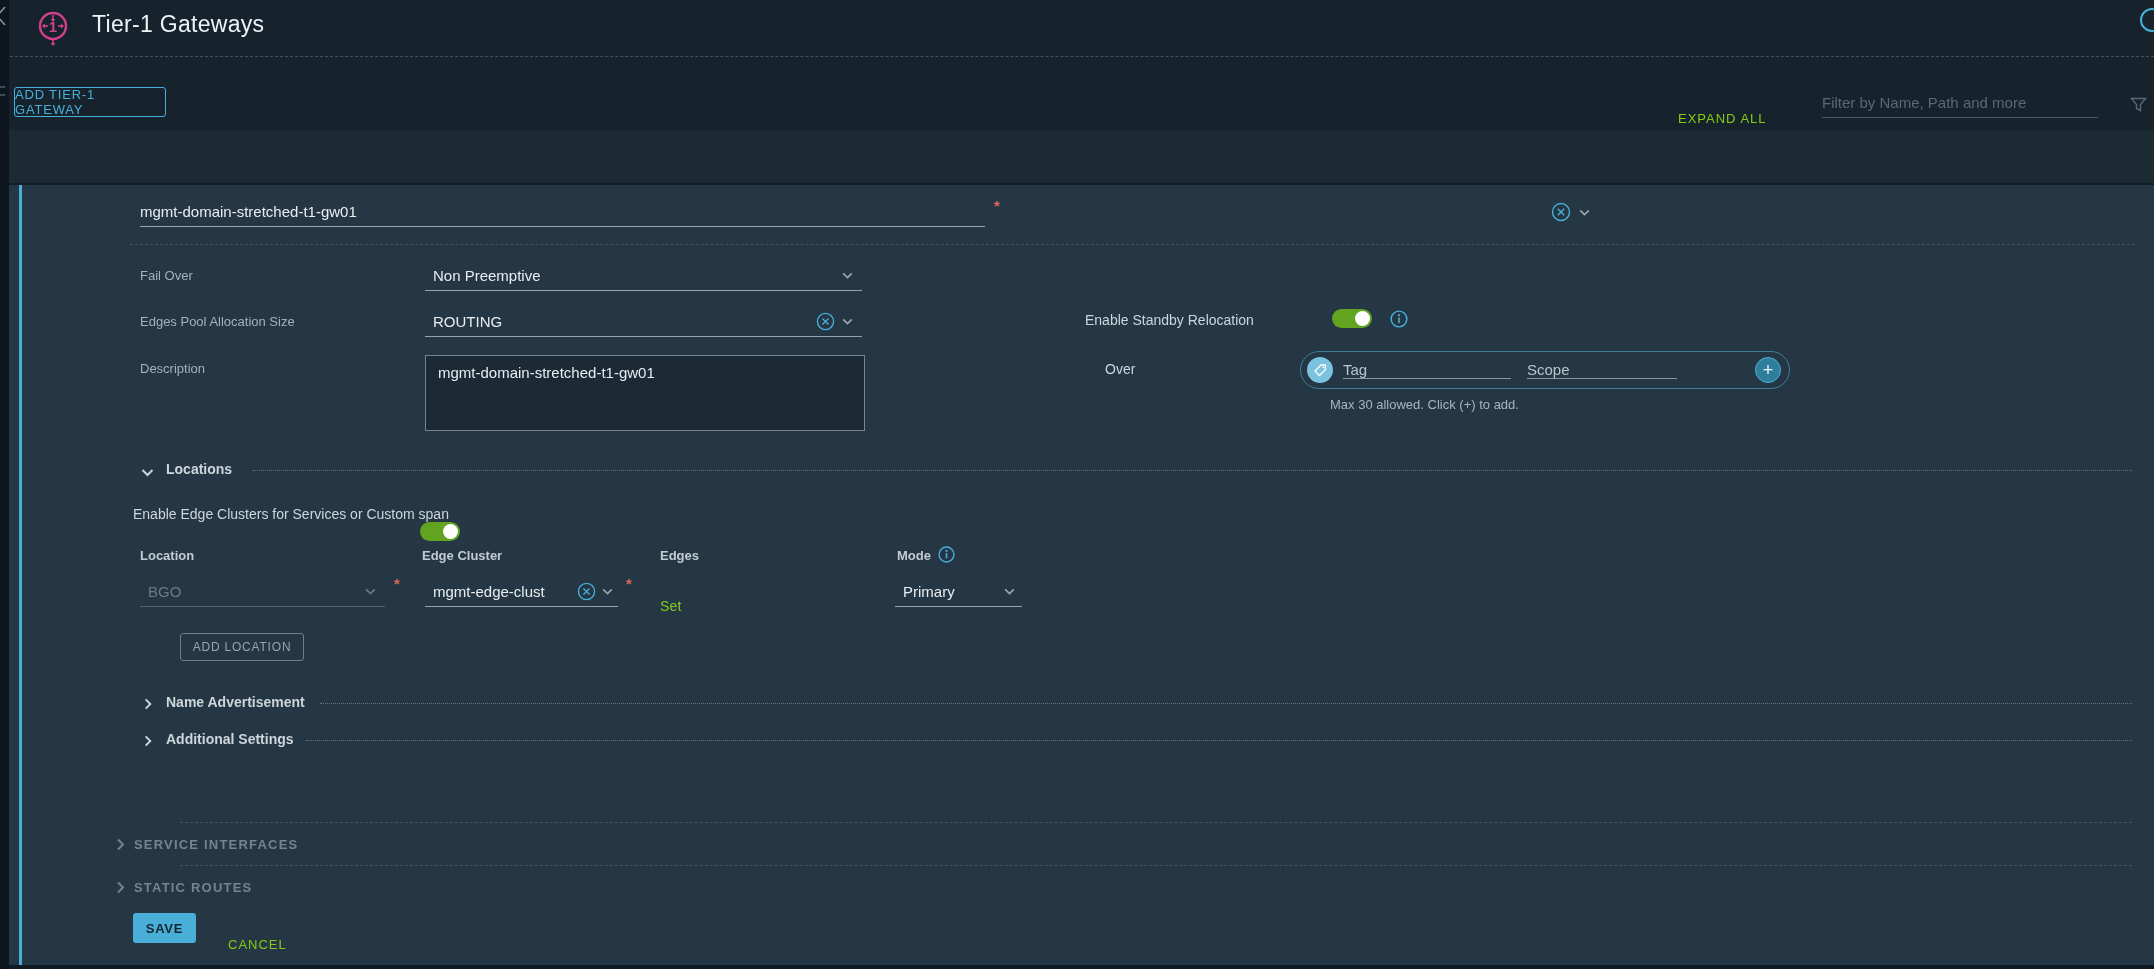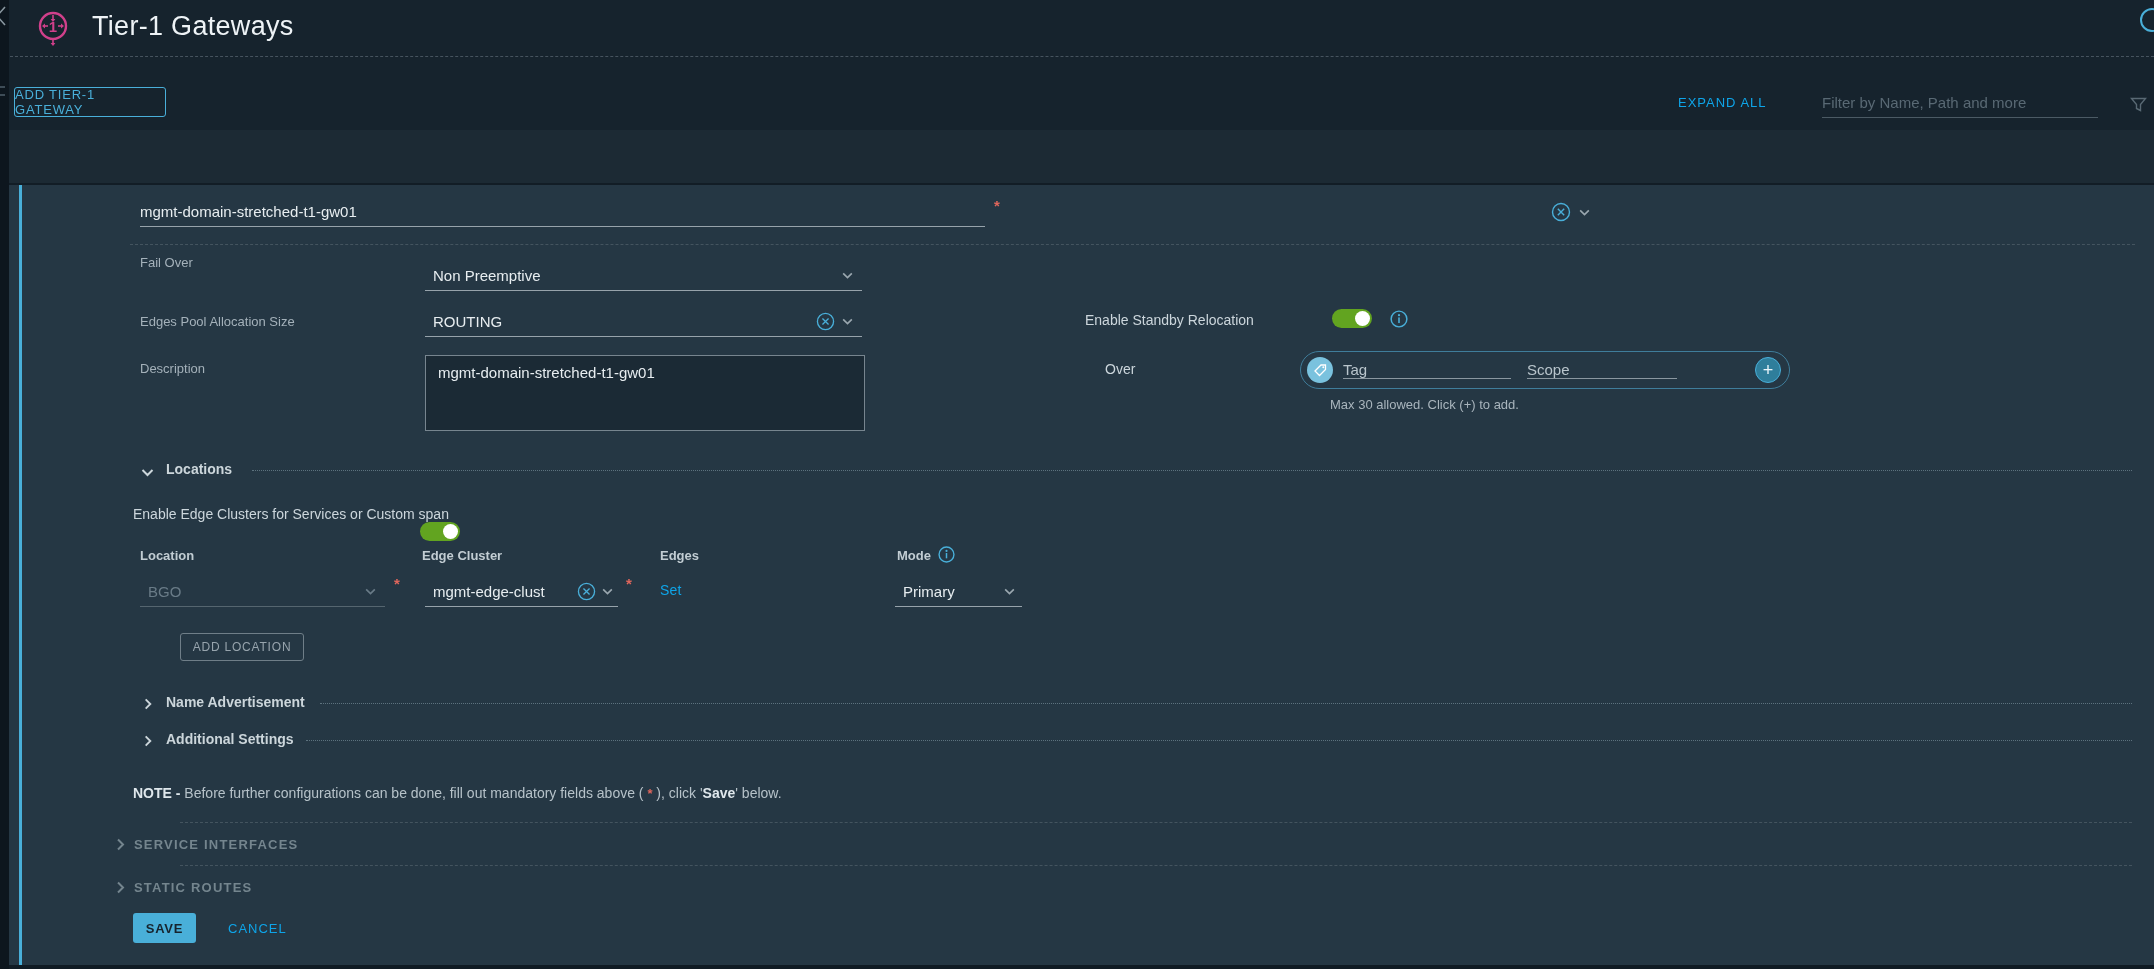--- a/index.html
+++ b/index.html
@@ -3,27 +3,27 @@
 <meta charset="utf-8">
 <style>
   * { margin:0; padding:0; box-sizing:border-box; }
   html,body { width:2154px; height:969px; overflow:hidden; background:#16232d;
     font-family:"Liberation Sans", sans-serif; }
   .abs { position:absolute; }
   .screen { position:relative; width:2154px; height:969px; background:#16232d; }
 
   
   .page-header { left:0; top:0; width:2154px; height:57px; border-bottom:1px dashed #46535e; }
-  .page-title { left:92px; top:11px; font-size:27px; font-weight:300; color:#eef3f6; letter-spacing:.3px; }
+  .page-title { left:92px; top:11px; font-size:23px; font-weight:300; color:#eef3f6; letter-spacing:.3px; }
   .help-circle { left:2140px; top:8px; width:24px; height:24px; border:2px solid #49afd9; border-radius:50%; }
 
   
   .btn-outline { border:1px solid #49afd9; border-radius:3px; color:#49afd9; font-size:13px;
     letter-spacing:.8px; font-weight:500; display:flex; align-items:center; justify-content:center; cursor:pointer; }
-  .link { color:#0ea5e9; font-size:13px; font-weight:500; letter-spacing:1px; cursor:pointer; }
+  .link { color:#84cc16; font-size:13px; font-weight:500; letter-spacing:1px; cursor:pointer;margin-top:16px; }
   .filter-input { background:transparent; border:none; border-bottom:1px solid #4b5a64; outline:none;
     color:#cdd6db; font-size:15px; font-family:"Liberation Sans",sans-serif; }
   .filter-input::placeholder { color:#596974; }
 
   
   .grid-header { left:0; top:130px; width:2154px; height:55px; background:#1c2a34; border-bottom:2px solid #121d26; }
   .col-h { position:absolute; top:149px; font-size:13px; font-weight:600; color:#ccd5da; }
   .v-div { position:absolute; top:145px; width:1px; height:26px; background:#46545e; }
 
   
@@ -140,21 +140,21 @@
         </svg>
     </span>
     <span class="abs" style="left:1578px; top:21px;">
       <svg width="13" height="13" viewBox="0 0 12 12">
           <path d="M2 4 L6 8 L10 4" fill="none" stroke="#9aa7af" stroke-width="1.5"></path>
         </svg>
     </span>
 
     <div class="abs dashed-sep" style="left:130px; top:59px; width:2005px;"></div>
 
-    <div class="abs field-label" style="left:140px; top:70px;text-align:center;">Fail Over</div>
+    <div class="abs field-label" style="left:140px; top:83px;text-align:center;">Fail Over</div>
     <div class="abs combo" style="left:425px; top:76px; width:437px; height:30px;">
       <div class="value-text" style="padding-left:8px;">Non Preemptive</div>
       <span style="margin-right:8px;">
         <svg width="13" height="13" viewBox="0 0 12 12">
             <path d="M2 4 L6 8 L10 4" fill="none" stroke="#9aa7af" stroke-width="1.5"></path>
           </svg>
       </span>
     </div>
 
     <div class="abs field-label" style="left:140px; top:129px;">Edges Pool Allocation Size</div>
@@ -270,23 +270,20 @@
     <div class="abs dotted-line" style="left:320px; top:518px; width:1812px;"></div>
 
     <span class="abs" style="left:141px; top:549px;">
       <svg width="14" height="14" viewBox="0 0 12 12">
           <path d="M4 2 L8 6 L4 10" fill="none" stroke="#ccd6db" stroke-width="1.6"></path>
         </svg>
     </span>
     <div class="abs section-title" style="left:166px; top:546px;">Additional Settings</div>
     <div class="abs dotted-line" style="left:306px; top:555px; width:1826px;"></div>
 
-    <div class="abs note-line" style="left:133px; top:600px;">
-      <b>NOTE -</b><span> Before further configurations can be done, fill out mandatory fields above ( </span><span class="asterisk" style="font-size:13px;">*</span><span> ), click '</span><b>Save</b><span>' below.</span>
-    </div>
 
     <div class="abs dashed-sep" style="left:180px; top:637px; width:1952px;"></div>
     <span class="abs" style="left:113px; top:652px;">
       <svg width="15" height="15" viewBox="0 0 12 12">
           <path d="M4 2 L8 6 L4 10" fill="none" stroke="#74858e" stroke-width="1.6"></path>
         </svg>
     </span>
     <div class="abs big-section" style="left:134px; top:652px;">SERVICE INTERFACES</div>
 
     <div class="abs dashed-sep" style="left:180px; top:680px; width:1952px;"></div>

